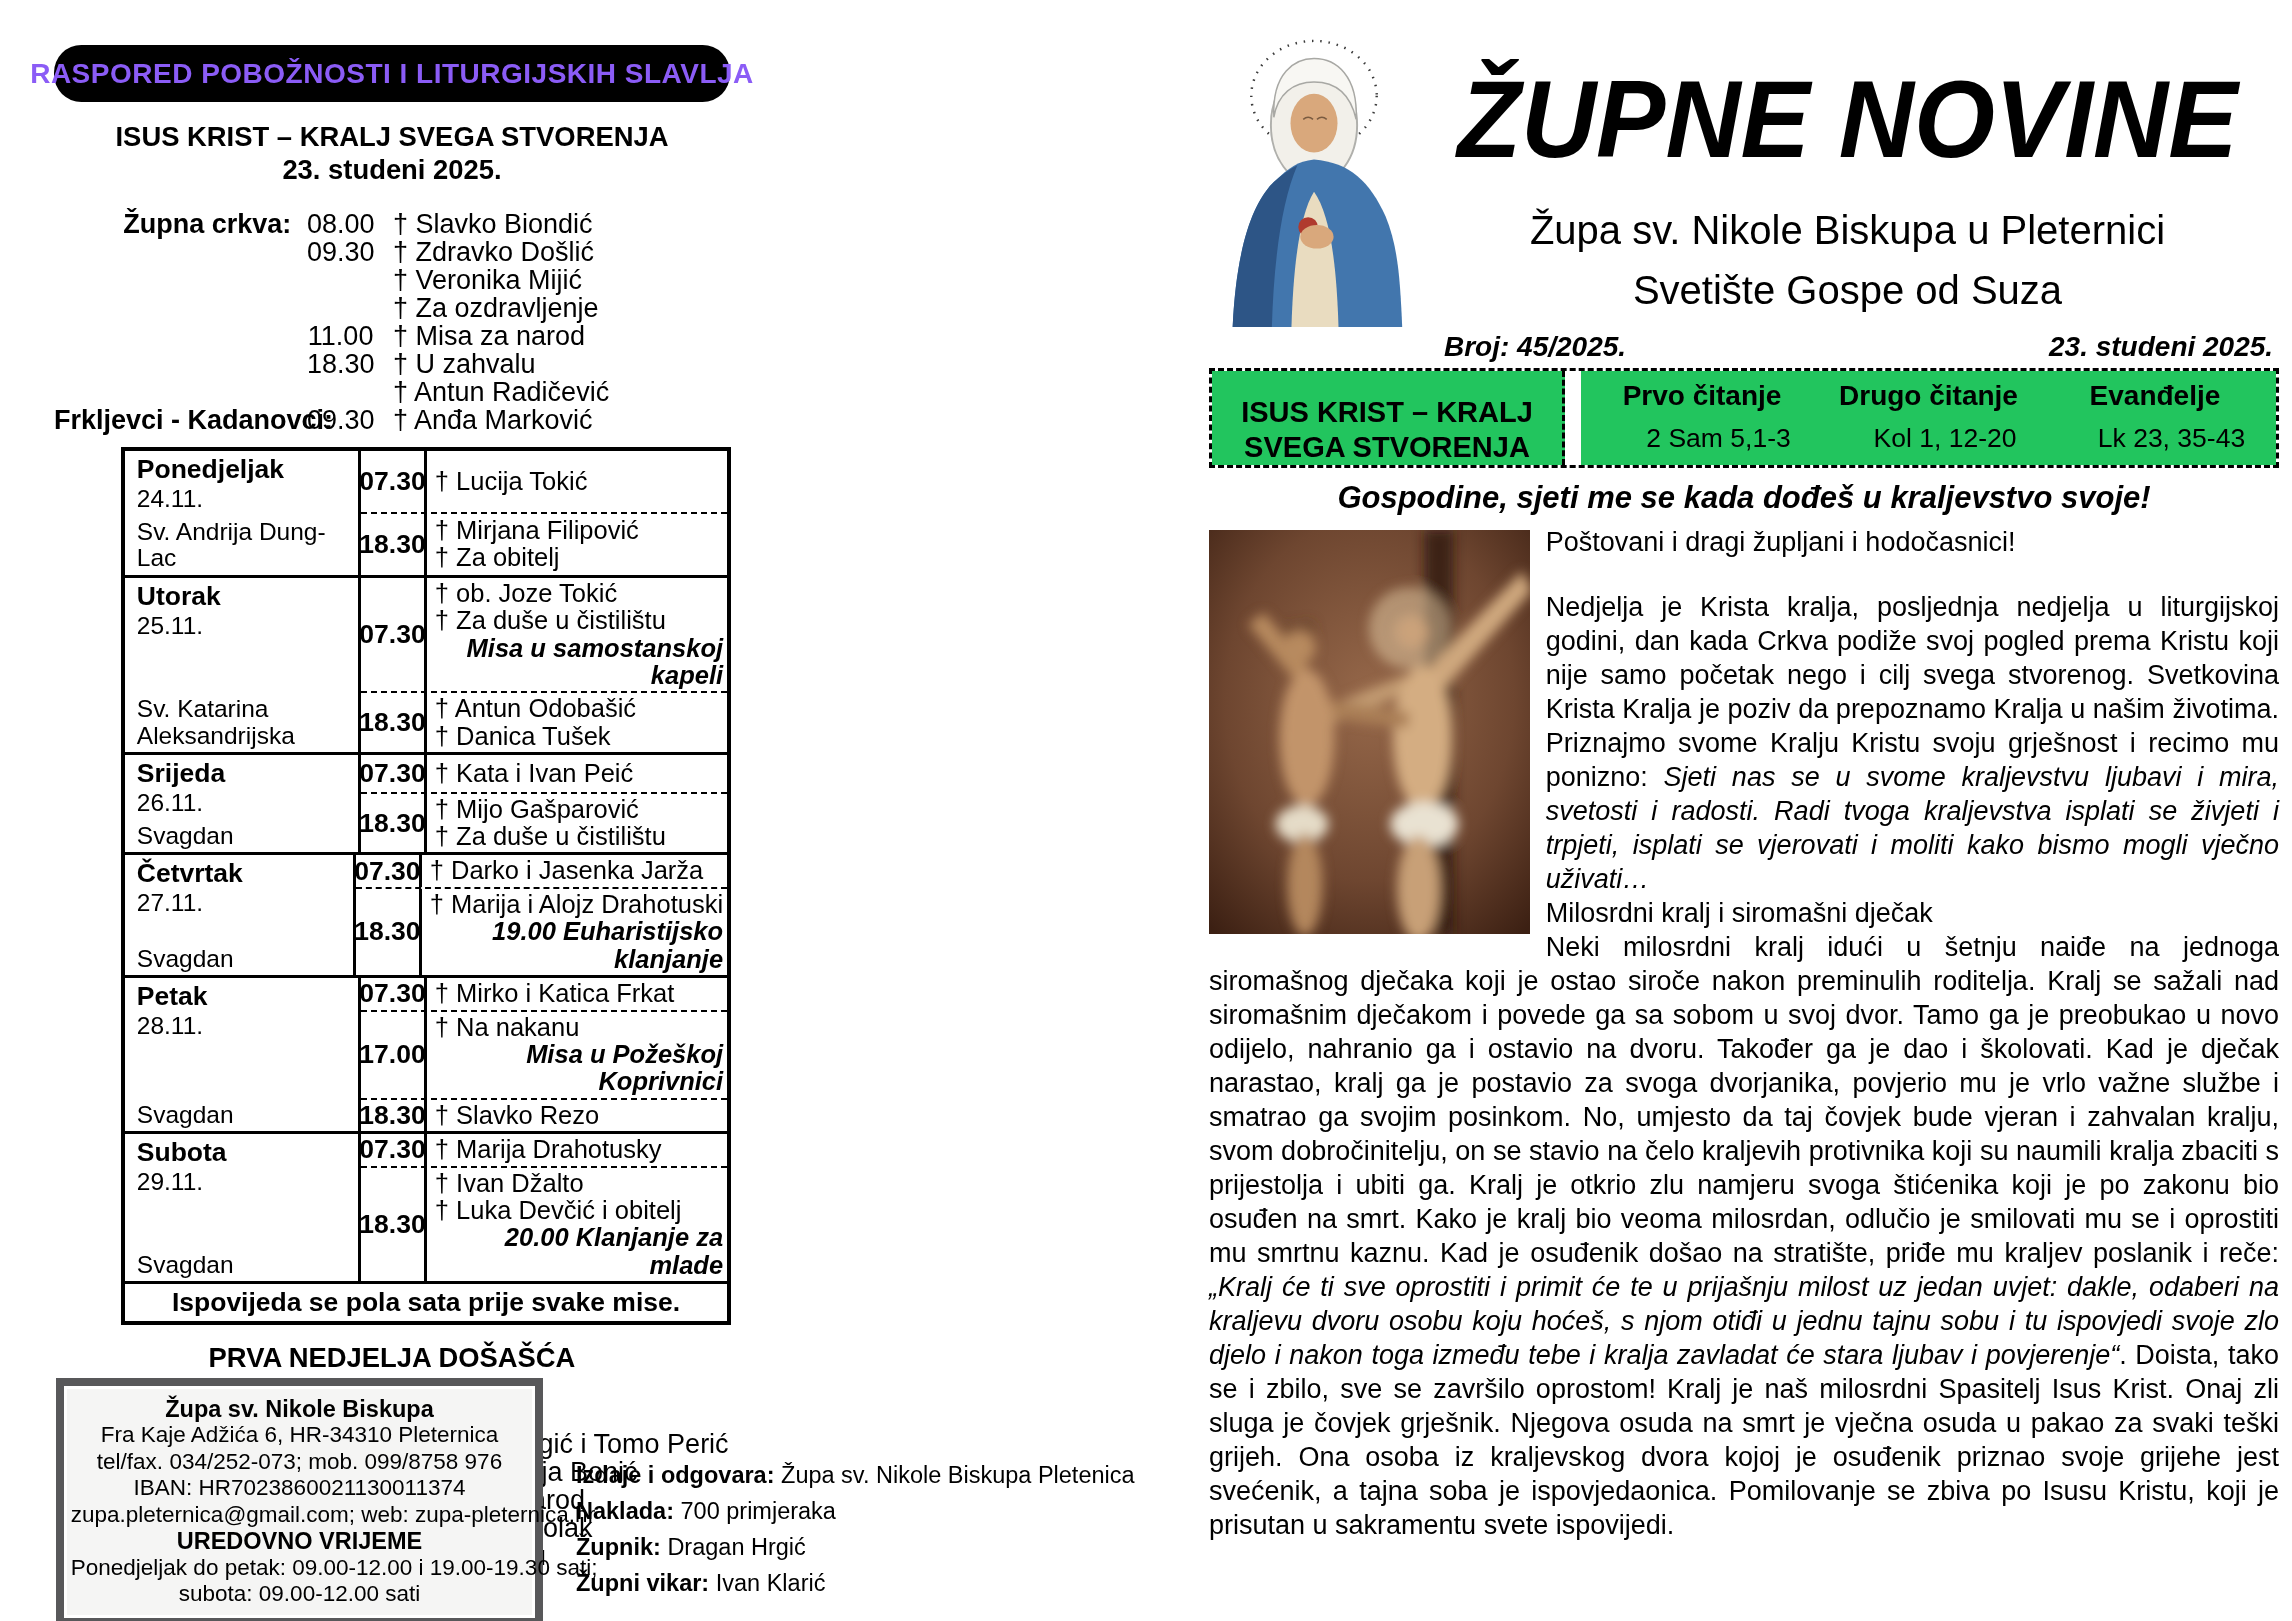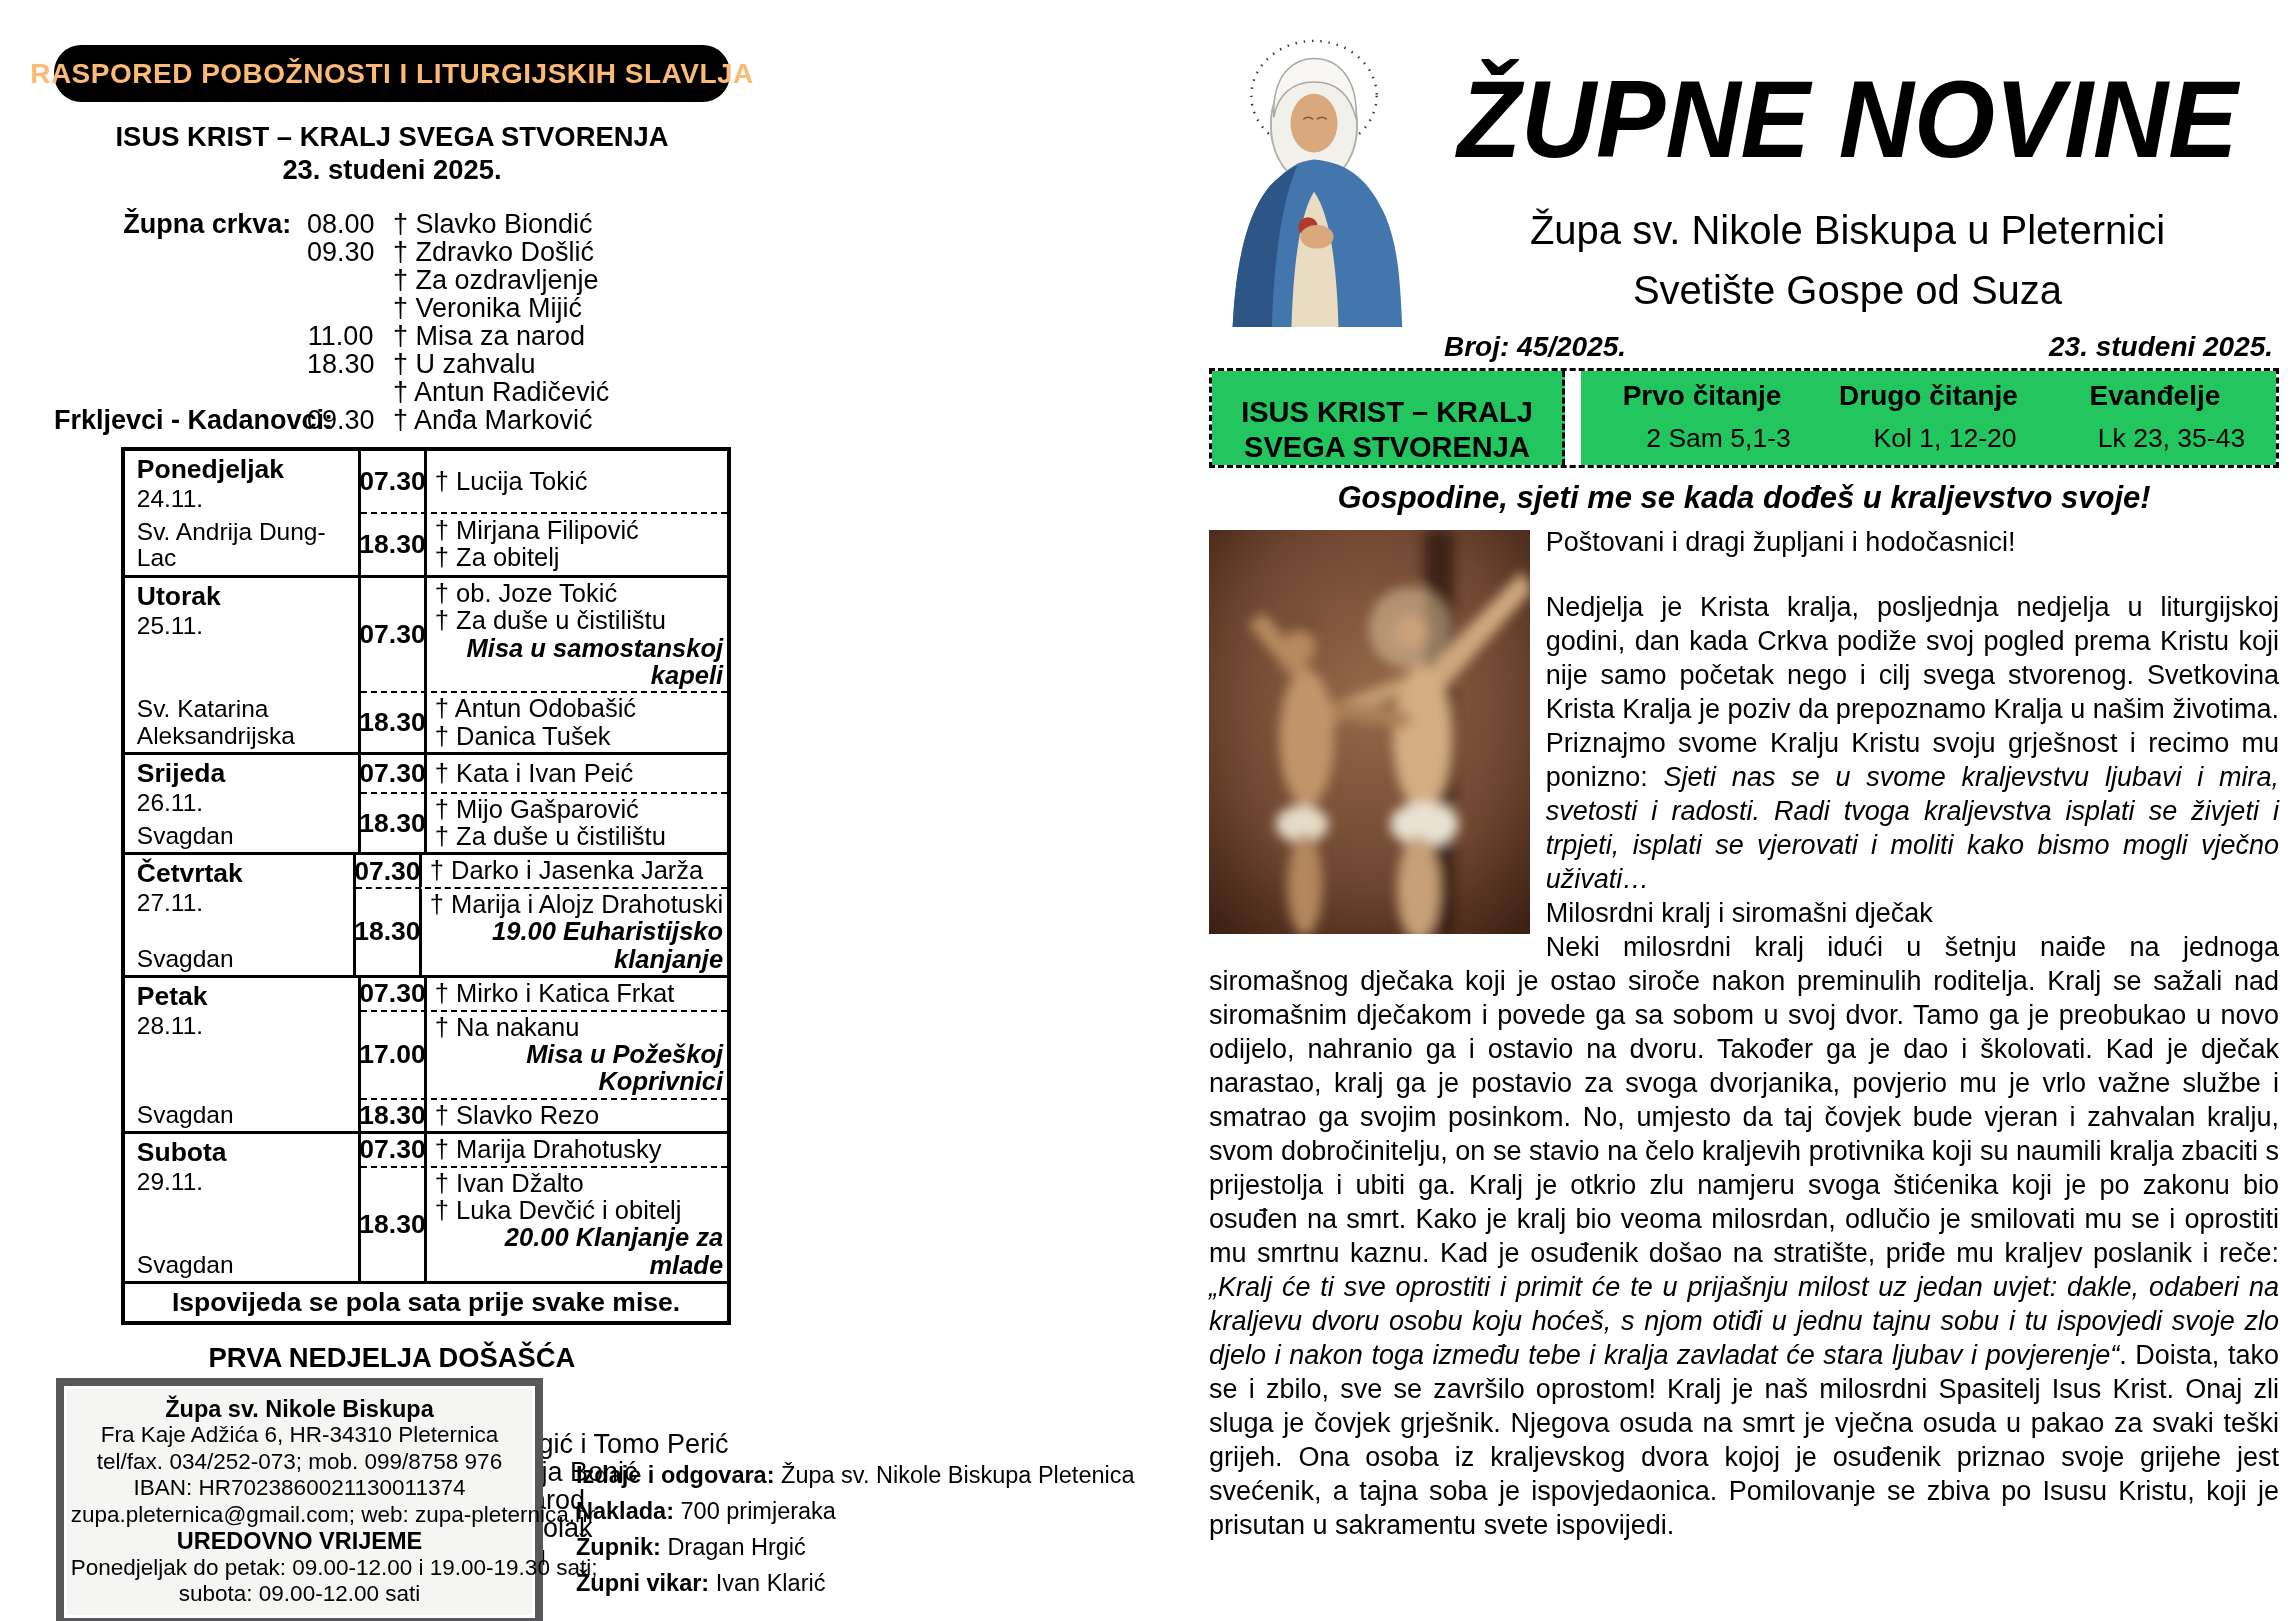--- a/index.html
+++ b/index.html
@@ -2,21 +2,21 @@
 <html><head>
 <meta charset="utf-8">
 <style>
   html,body{margin:0;padding:0;background:#ffffff;}
   .canvas{position:relative;width:2293px;height:1621px;background:#ffffff;overflow:hidden;
           font-family:"Liberation Sans", sans-serif;color:#000;}
 
   
   .banner{position:absolute;left:54px;top:45px;width:676px;height:57px;background:#000;
           border-radius:27.4px;display:flex;align-items:center;justify-content:center;}
-  .banner span{color:#fdba74;font-weight:bold;font-size:28px;letter-spacing:0.5px;white-space:nowrap;}
+  .banner span{color:#8b5cf6;font-weight:bold;font-size:28px;letter-spacing:0.5px;white-space:nowrap;}
 
   .left-content{position:absolute;left:54px;top:120px;width:676px;}
   .w-title{text-align:center;font-weight:bold;font-size:27.4px;line-height:33px;}
   .w2{margin-top:15.7px;}
   .sched{margin-top:23.5px;}
   .sched-row{display:flex;line-height:28px;font-size:27px;}
   .sched-loc{width:253px;text-align:right;font-weight:bold;padding-right:15.7px;box-sizing:border-box;white-space:nowrap;}
   .sched-time{width:86px;text-align:right;padding-right:19.6px;box-sizing:border-box;}
   .sched-int{flex:1;white-space:nowrap;}
 
@@ -94,26 +94,26 @@
           <span class="sched-int">† Slavko Biondić</span>
         </div>
         <div class="sched-row">
           <span class="sched-loc"></span>
           <span class="sched-time">09.30</span>
           <span class="sched-int">† Zdravko Došlić</span>
         </div>
         <div class="sched-row">
           <span class="sched-loc"></span>
           <span class="sched-time"></span>
+          <span class="sched-int">† Veronika Mijić</span>
+        </div>
+        <div class="sched-row">
+          <span class="sched-loc"></span>
+          <span class="sched-time"></span>
           <span class="sched-int">† Za ozdravljenje</span>
-        </div>
-        <div class="sched-row">
-          <span class="sched-loc"></span>
-          <span class="sched-time"></span>
-          <span class="sched-int">† Veronika Mijić</span>
         </div>
         <div class="sched-row">
           <span class="sched-loc"></span>
           <span class="sched-time">11.00</span>
           <span class="sched-int">† Misa za narod</span>
         </div>
         <div class="sched-row">
           <span class="sched-loc"></span>
           <span class="sched-time">18.30</span>
           <span class="sched-int">† U zahvalu</span>

